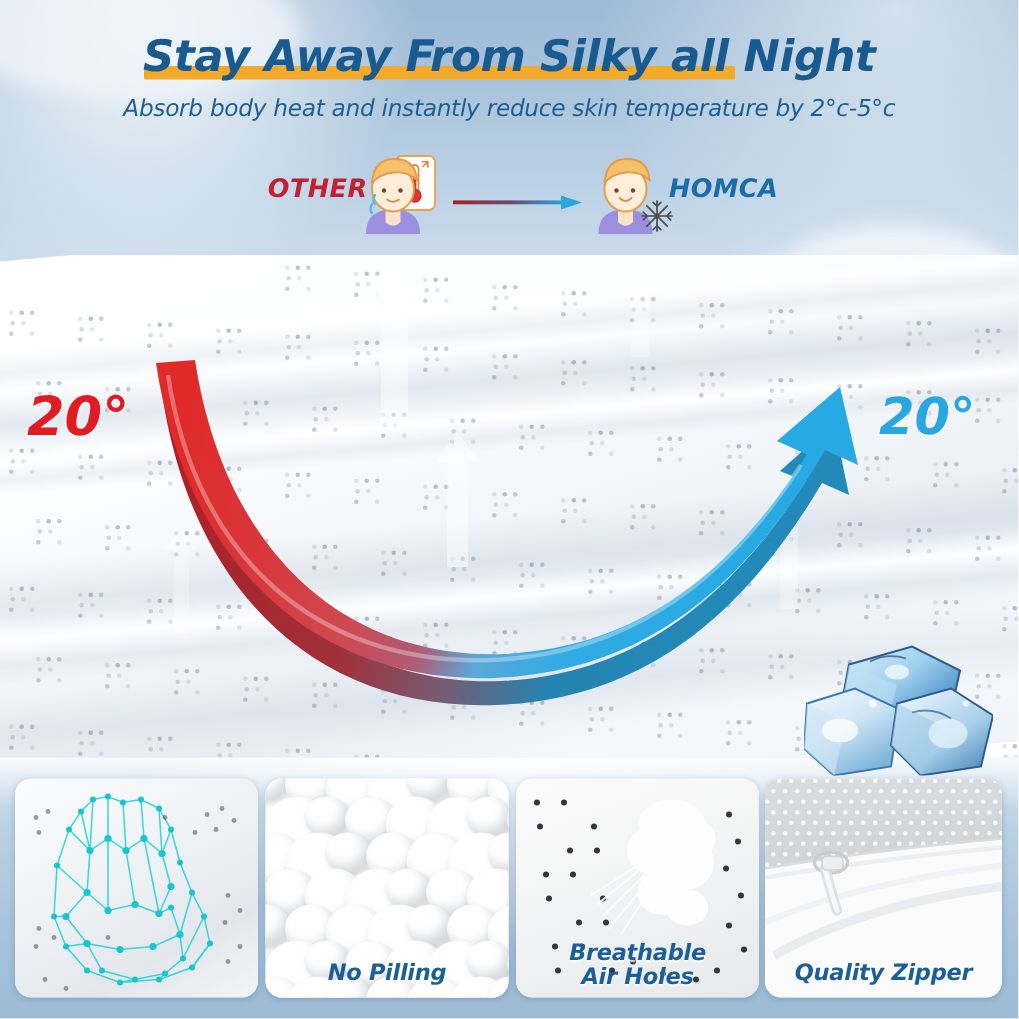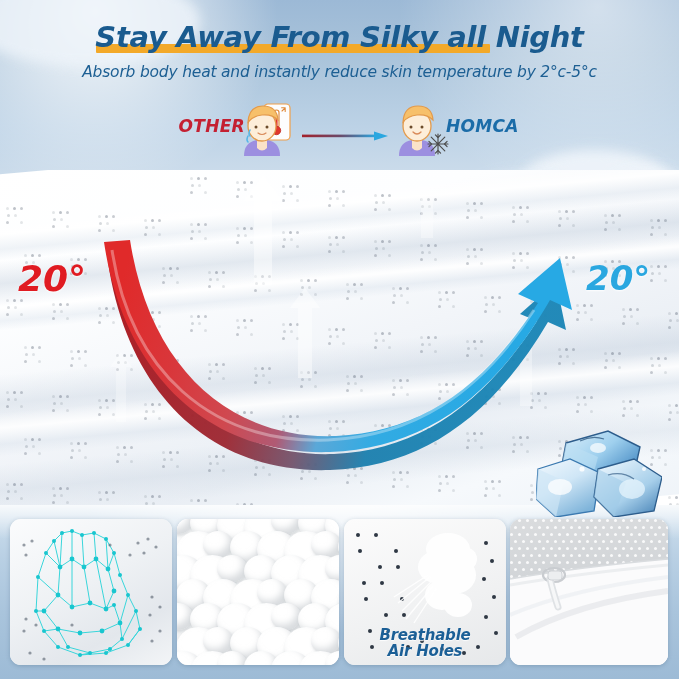--- a/index.html
+++ b/index.html
@@ -1224,20 +1224,21 @@
             <span class="blob" style="left:161px;top:108px;width:35px;height:32px;"></span>
             <span class="blob" style="left:-14px;top:132px;width:40px;height:37px;"></span>
             <span class="blob" style="left:13px;top:132px;width:45px;height:42px;"></span>
             <span class="blob" style="left:40px;top:132px;width:30px;height:27px;"></span>
             <span class="blob" style="left:67px;top:132px;width:35px;height:32px;"></span>
             <span class="blob" style="left:94px;top:132px;width:40px;height:37px;"></span>
             <span class="blob" style="left:121px;top:132px;width:45px;height:42px;"></span>
             <span class="blob" style="left:148px;top:132px;width:30px;height:27px;"></span>
           </div>
       </div>
+      <div class="panel-label">No Pilling</div>
     </div>
 
     <div class="panel" style="left:344px;width:162px;">
       <div class="bg-holes">
         <div id="hole-layer" style="position:absolute;inset:0;">
             <span class="hole" style="left:12px;top:14px;"></span>
             <span class="hole" style="left:14px;top:30px;"></span>
             <span class="hole" style="left:18px;top:62px;"></span>
             <span class="hole" style="left:20px;top:78px;"></span>
             <span class="hole" style="left:24px;top:110px;"></span>
@@ -1477,16 +1478,17 @@
           <path d="M0 66 Q72 54 158 46" stroke="#eceef0" stroke-width="3" fill="none"></path>
           <path d="M6 118 Q66 84 158 72" stroke="#e7e9eb" stroke-width="6" fill="none" opacity=".8"></path>
           <path d="M0 96 Q60 70 158 58" stroke="#eef0f2" stroke-width="4" fill="none" opacity=".8"></path>
 
           <ellipse cx="44" cy="56" rx="11" ry="7" fill="none" stroke="#c9ccd0" stroke-width="2.2"></ellipse>
           <path d="M40 60 q4 16 8 28" stroke="#dfe2e5" stroke-width="7" fill="none" stroke-linecap="round"></path>
           <path d="M40 60 q4 16 8 28" stroke="#f6f7f8" stroke-width="3.4" fill="none" stroke-linecap="round"></path>
           <rect x="38" y="52" width="14" height="9" rx="3" fill="#eceef0" stroke="#cfd2d6" stroke-width="1"></rect>
         </svg>
       </div>
+      <div class="panel-label">Quality Zipper</div>
     </div>
 
   </div>
 </div>
 
 </body></html>

